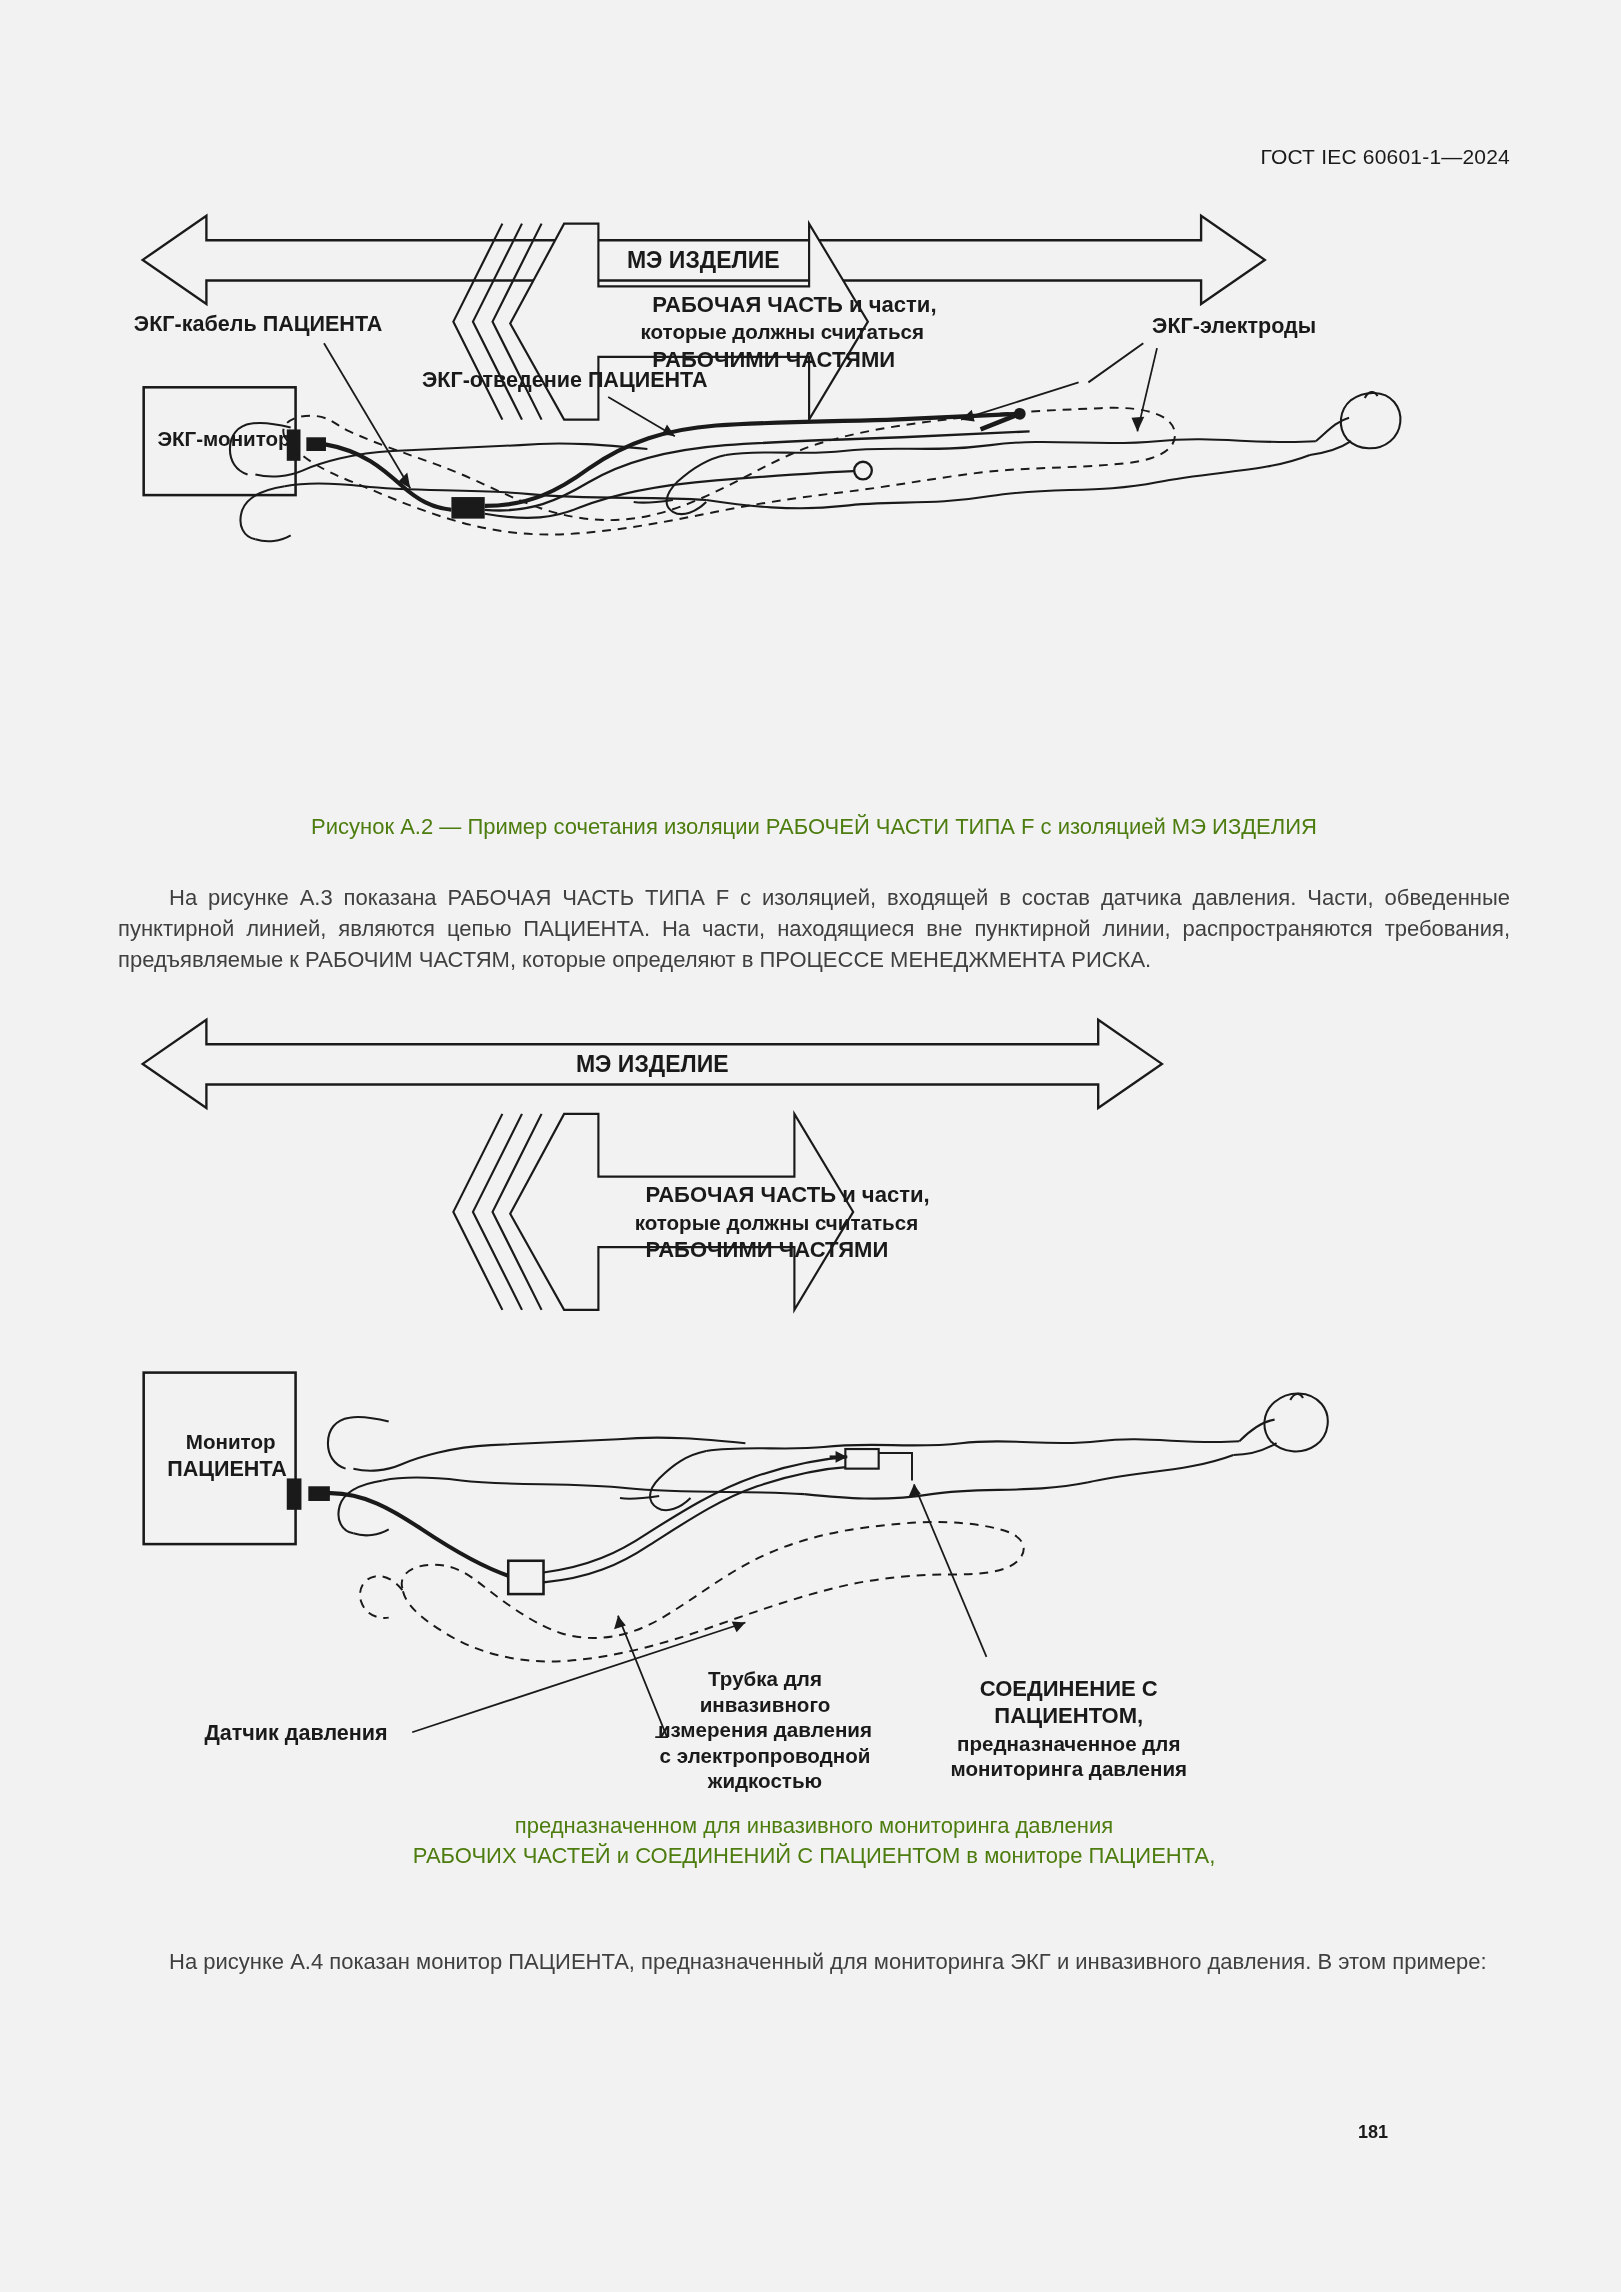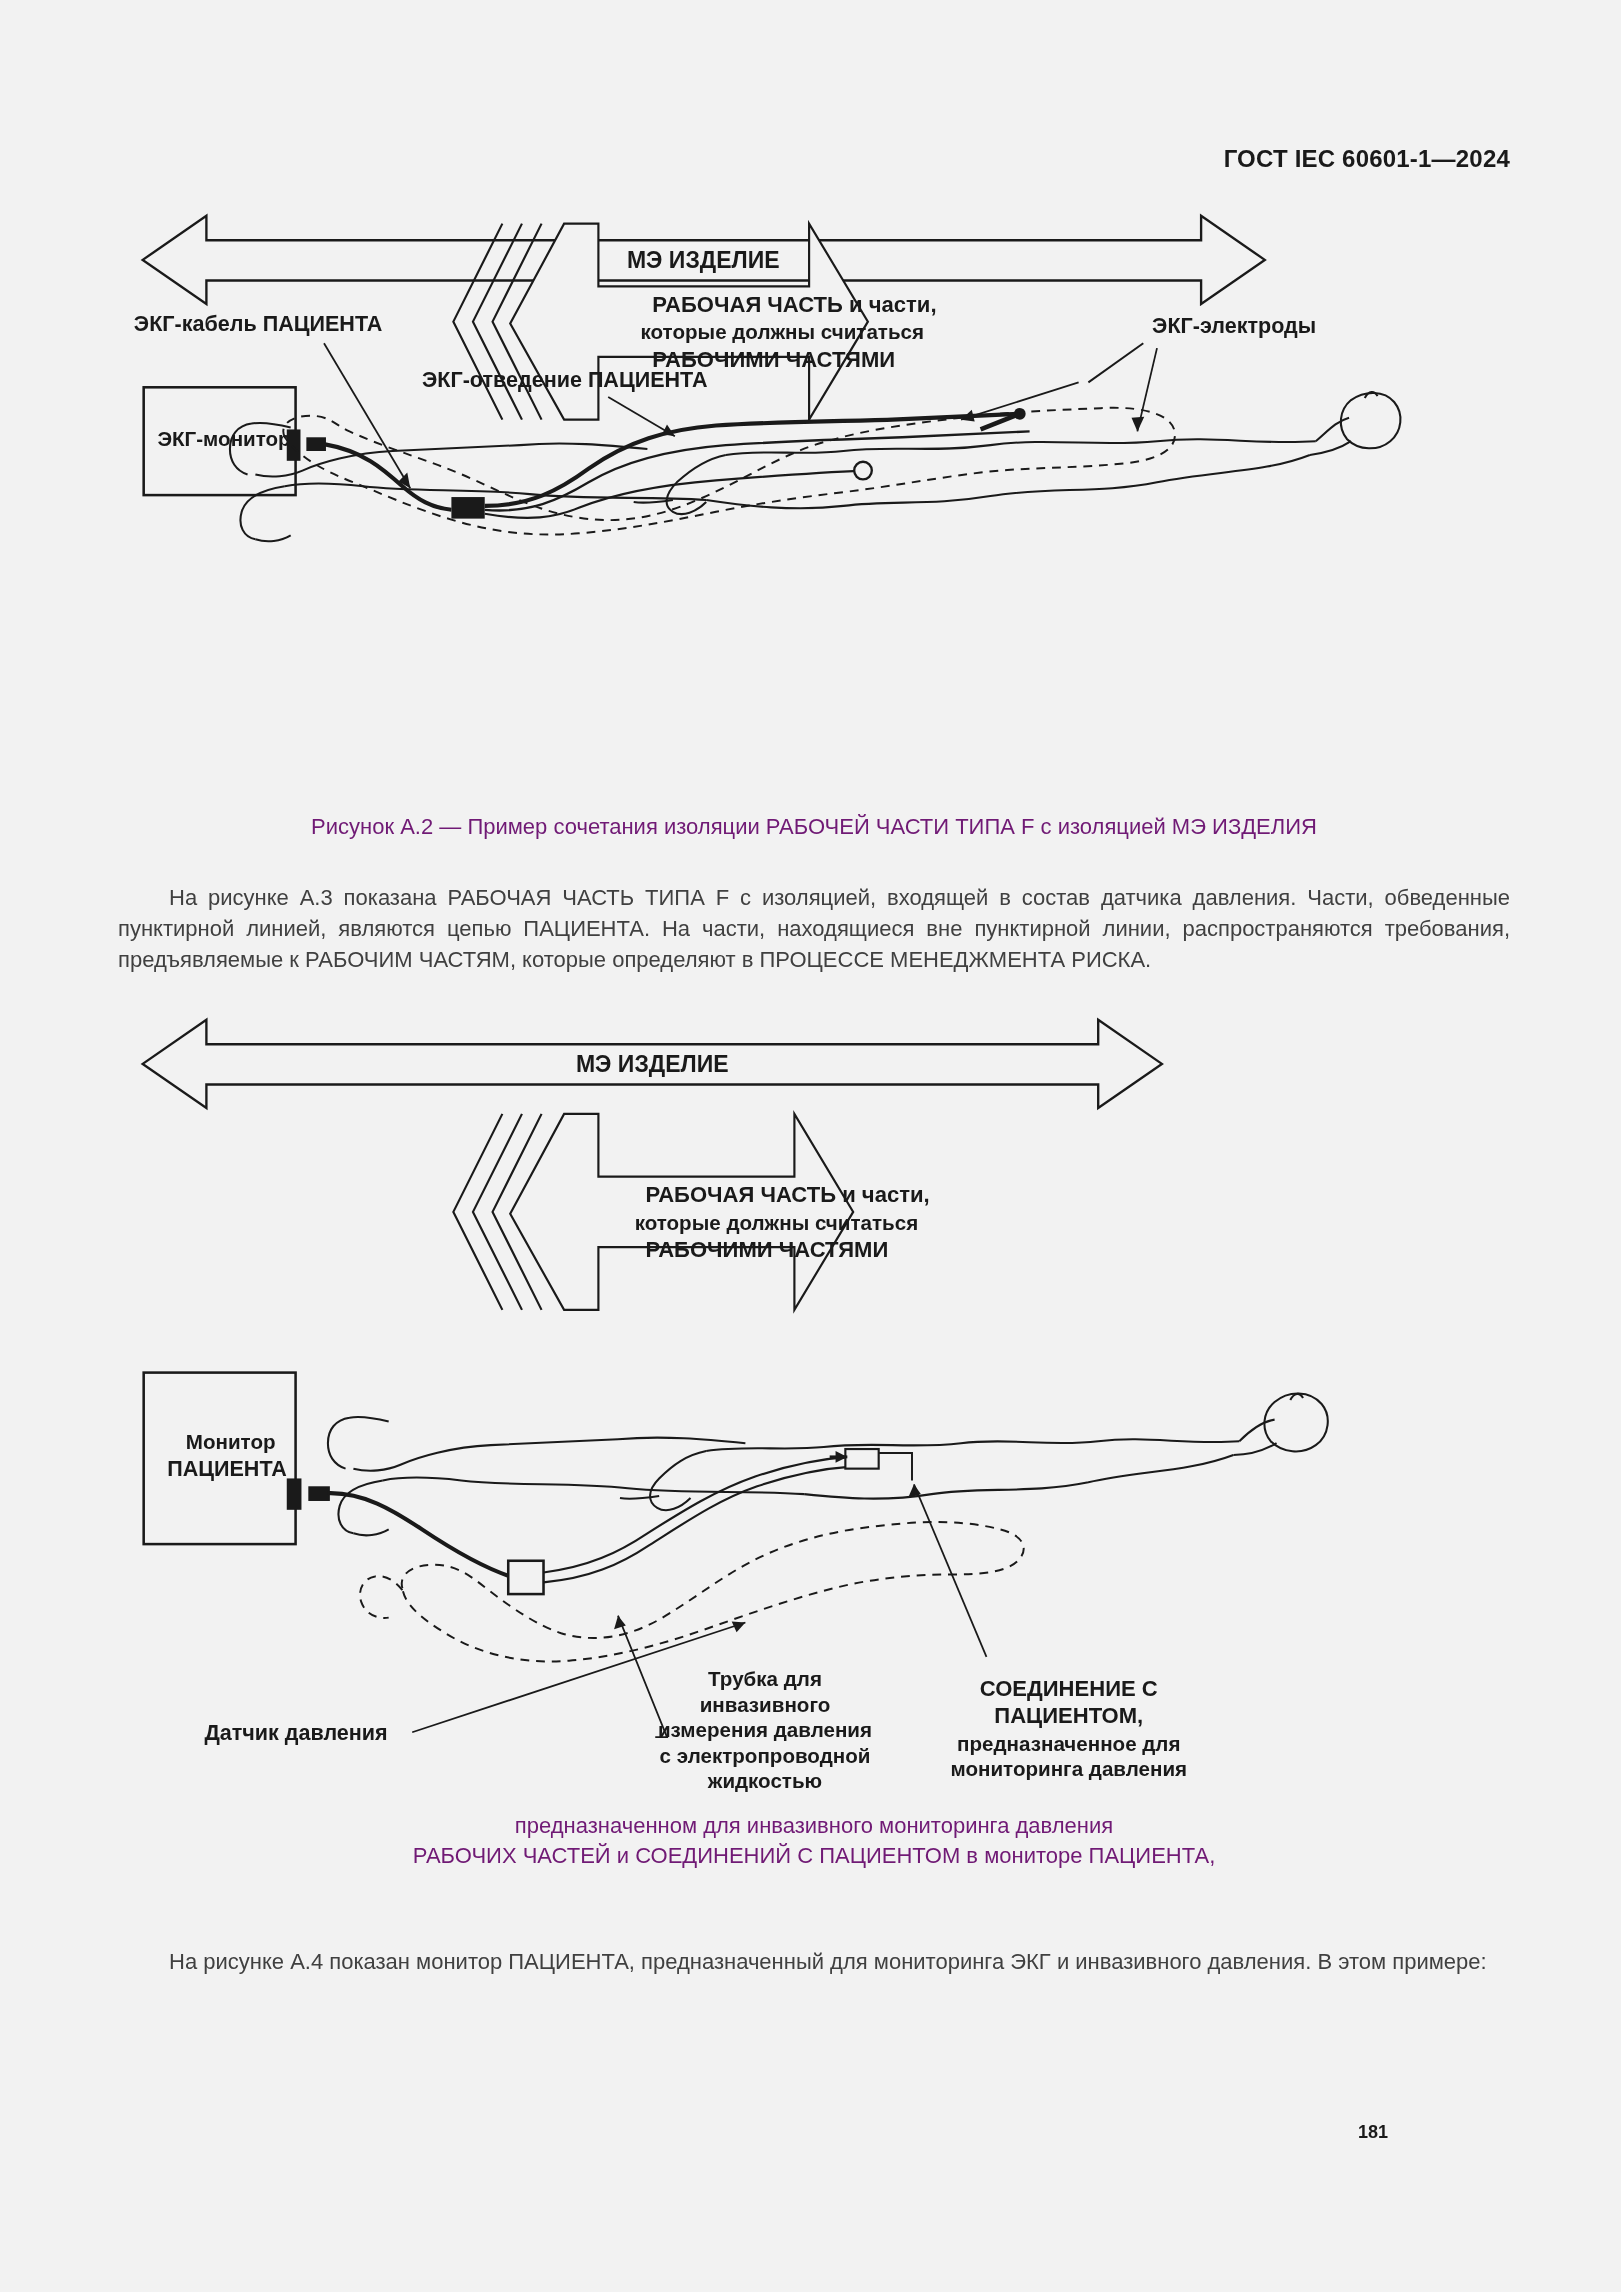--- a/index.html
+++ b/index.html
@@ -9,21 +9,21 @@
     font-family:"Liberation Sans", sans-serif;
     color:#1a1a1a;
     position:relative;
     overflow:hidden;
   }
   .page { position:absolute; inset:0; }
 
   
   .header {
     position:absolute; top:145px; right:111px;
-    font-size:24px; font-weight:bold; letter-spacing:0.2px;
+    font-size:21px; font-weight:normal; letter-spacing:0.2px;
   }
 
   
   .pagenum {
     position:absolute; left:1358px; top:2122px;
     font-size:18px; font-weight:bold;
   }
 
   
   .para {
@@ -36,21 +36,21 @@
   .para.p1 { left:118px; top:882px; width:1392px; }
   .para.p2 { left:118px; top:1946px; width:1392px; }
   .indent { display:inline-block; width:51px; }
 
   
   .caption {
     position:absolute;
     font-size:22px;
     line-height:30px;
     text-align:center;
-    color:#701a75;
+    color:#4d7c0f;
   }
   .caption.c1 { left:118px; top:812px; width:1392px; }
   .caption.c2 { left:118px; top:1811px; width:1392px; }
 
   
   .figure { position:absolute; }
   .figure svg { display:block; }
   #fig-a2 { left:118px; top:206px; }
   #fig-a3 { left:118px; top:1010px; }
 

